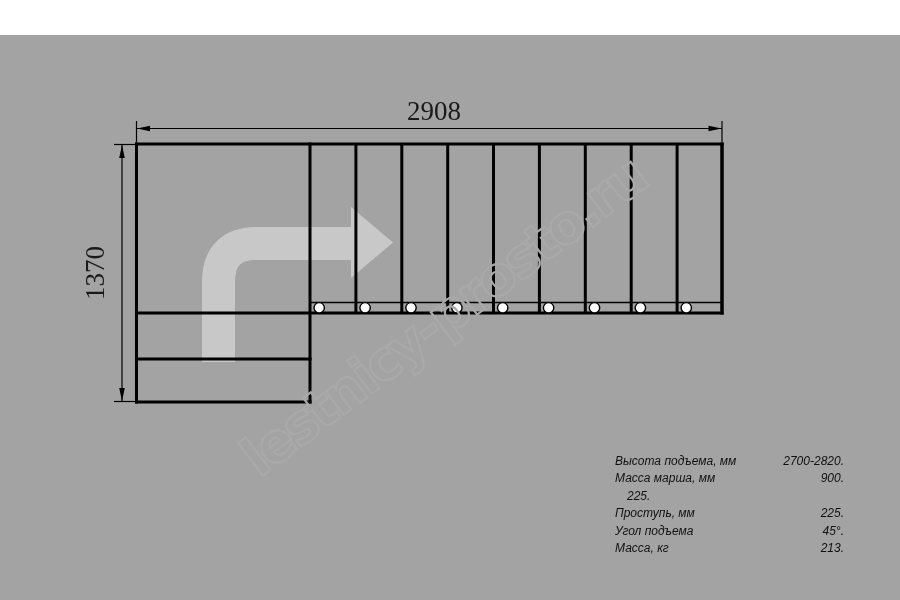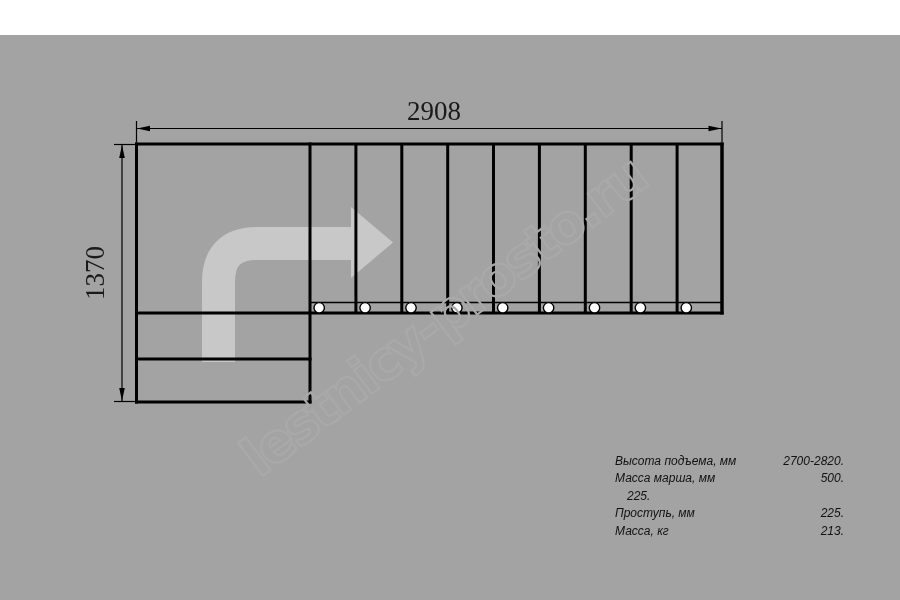--- a/index.html
+++ b/index.html
@@ -135,28 +135,32 @@
 
   <div class="watermark">lestnicy-prosto.ru</div>
 
   <div class="spec-table">
     <div class="spec-row">
       <span class="spec-label">Высота подъема, мм</span>
       <span class="spec-value">2700-2820.</span>
     </div>
     <div class="spec-row">
       <span class="spec-label">Масса марша, мм</span>
-      <span class="spec-value">500.</span>
+      <span class="spec-value">900.</span>
     </div>
     <div class="spec-row">
       <span class="spec-value">225.</span>
     </div>
     <div class="spec-row">
       <span class="spec-label">Проступь, мм</span>
       <span class="spec-value">225.</span>
+    </div>
+    <div class="spec-row">
+      <span class="spec-label">Угол подъема</span>
+      <span class="spec-value">45°.</span>
     </div>
     <div class="spec-row">
       <span class="spec-label">Масса, кг</span>
       <span class="spec-value">213.</span>
     </div>
   </div>
 
 </div>
 
 </body></html>

